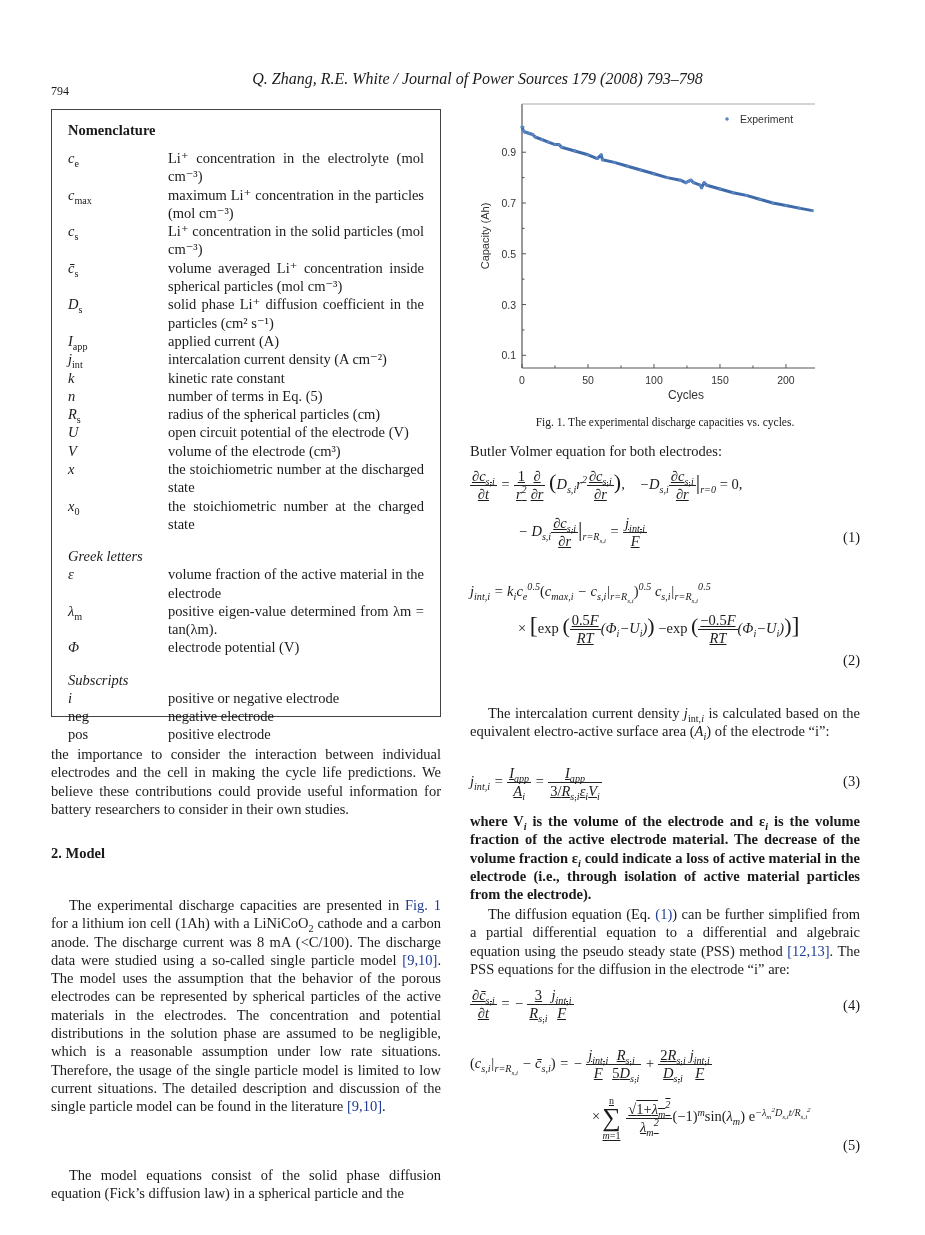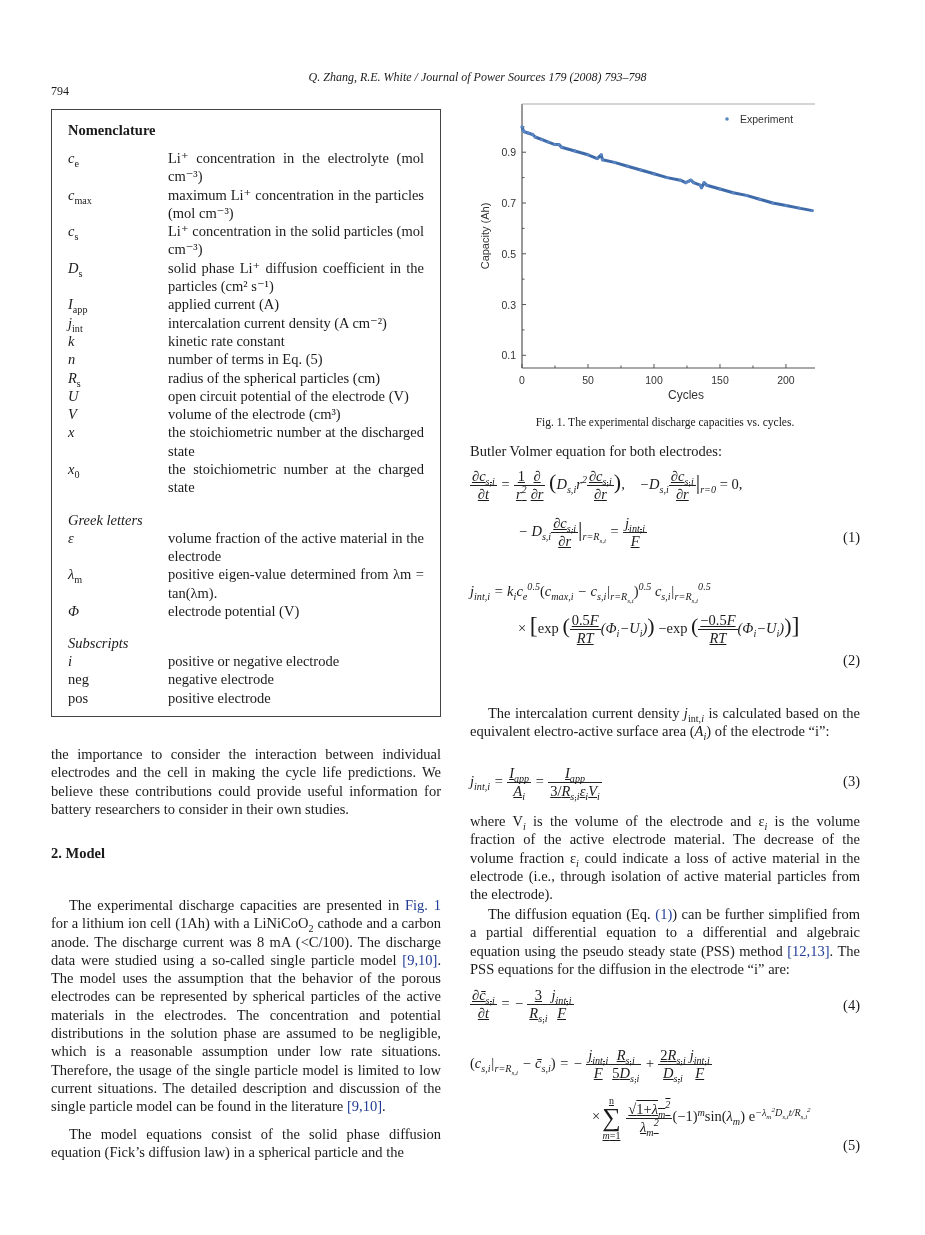--- a/index.html
+++ b/index.html
@@ -1,20 +1,20 @@
 <!DOCTYPE html>
 <html><head>
 <meta charset="utf-8">
 <style>
   html, body { margin:0; padding:0; background:#fff; }
   body { width:925px; height:1235px; position:relative; overflow:hidden;
          font-family:"Liberation Serif", "DejaVu Serif", serif; color:#1a1a1a; }
   .abs { position:absolute; }
   .hdr-page { left:51px; top:84px; font-size:12px; }
-  .hdr-journal { left:0; width:925px; top:70px; text-align:center; font-size:12px; font-style:italic; padding-left:30px; box-sizing:border-box; }
+  .hdr-journal { left:0; width:925px; top:70px; text-align:center; font-size:16px; font-style:italic; padding-left:30px; box-sizing:border-box; }
   .nomen { left:51px; top:109px; width:390px; height:608px; border:1.3px solid #444; box-sizing:border-box; padding:12px 16px 0 16px; }
   .nomen h3 { margin:0 0 10px 0; font-size:14.5px; font-weight:bold; }
   .nrow { display:flex; font-size:14.5px; line-height:18.3px;gap:44px; }
   .nsym { width:56px; flex:none; font-style:italic; }
   .nsym.up { font-style:normal; }
   .ndef { flex:1; text-align:justify; }
   .nsec { font-style:italic; font-size:14.5px; margin-top:14px; line-height:18px; }
   sup, sub { font-size:70%; line-height:0; }
   .col { font-size:14.5px; line-height:18.3px; text-align:justify; }
   .left-col { left:51px; width:390px; }
@@ -45,20 +45,24 @@
       </div>
       <div class="nrow">
         <div class="nsym">c<sub style="font-style: normal;">max</sub></div>
         <div class="ndef">maximum Li⁺ concentration in the particles (mol cm⁻³)</div>
       </div>
       <div class="nrow">
         <div class="nsym">c<sub style="font-style: normal;">s</sub></div>
         <div class="ndef">Li⁺ concentration in the solid particles (mol cm⁻³)</div>
       </div>
       <div class="nrow">
+        <div class="nsym">c̄<sub style="font-style: normal;">s</sub></div>
+        <div class="ndef">volume averaged Li⁺ concentration inside spherical particles (mol cm⁻³)</div>
+      </div>
+      <div class="nrow">
         <div class="nsym">D<sub style="font-style: normal;">s</sub></div>
         <div class="ndef">solid phase Li⁺ diffusion coefficient in the particles (cm² s⁻¹)</div>
       </div>
       <div class="nrow">
         <div class="nsym">I<sub style="font-style: normal;">app</sub></div>
         <div class="ndef">applied current (A)</div>
       </div>
       <div class="nrow">
         <div class="nsym">j<sub style="font-style: normal;">int</sub></div>
         <div class="ndef">intercalation current density (A cm⁻²)</div>
@@ -122,21 +126,21 @@
         <div class="ndef">positive electrode</div>
       </div>
     </div>
 </div>
 
 <div class="abs col left-col" style="top:745px;">the importance to consider the interaction between individual electrodes and the cell in making the cycle life predictions. We believe these contributions could provide useful information for battery researchers to consider in their own studies.</div>
 <div class="abs left-col sec-title" style="top:845px;">2. Model</div>
 <div class="abs col left-col indent" style="top:870px;margin-top:26px;">
   <span>The experimental discharge capacities are presented in </span><a class="link">Fig. 1</a><span> for a lithium ion cell (1Ah) with a LiNiCoO</span><sub>2</sub><span> cathode and a carbon anode. The discharge current was 8 mA (&lt;C/100). The discharge data were studied using a so-called single particle model </span><a class="link">[9,10]</a><span>. The model uses the assumption that the behavior of the porous electrodes can be represented by spherical particles of the active materials in the electrodes. The concentration and potential distributions in the solution phase are assumed to be negligible, which is a reasonable assumption under low rate situations. Therefore, the usage of the single particle model is limited to low current situations. The detailed description and discussion of the single particle model can be found in the literature </span><a class="link">[9,10]</a><span>.</span>
 </div>
-<div class="abs col left-col indent" style="top:1125px;">The model equations consist of the solid phase diffusion equation (Fick’s diffusion law) in a spherical particle and the</div>
+<div class="abs col left-col indent" style="top:1166px;">The model equations consist of the solid phase diffusion equation (Fick’s diffusion law) in a spherical particle and the</div>
 
 <svg class="abs" style="left:470px; top:98px;" width="360" height="312">
   <g id="chart-root" transform="translate(-470,-98)">
 
     <line x1="522" y1="104" x2="522" y2="368" stroke="#555" stroke-width="1.2"></line>
     <line x1="522" y1="368" x2="815" y2="368" stroke="#555" stroke-width="1.2"></line>
     <line x1="522" y1="104" x2="815" y2="104" stroke="#aaa" stroke-width="1"></line>
     <g id="ticks">
         <line x1="522" x2="522" y1="368" y2="364" stroke="#555"></line>
         <text x="522" y="384" text-anchor="middle" class="chart-lbl">0</text>
@@ -247,21 +251,21 @@
 <div class="abs col right-col indent" style="top:704px;">
   <span>The intercalation current density </span><i>j</i><sub>int,<i>i</i></sub><span> is calculated based on the equivalent electro-active surface area (</span><i>A<sub>i</sub></i><span>) of the electrode “i”:</span>
 </div>
 
 <div class="abs eq right-col" style="top:765px; height:40px;">
   j<sub>int,i</sub> = <span class="frac"><span class="num">I<sub>app</sub></span><span>A<sub>i</sub></span></span> =
   <span class="frac"><span class="num">I<sub>app</sub></span><span><span style="font-style:normal">3/</span>R<sub>s,i</sub>ε<sub>i</sub>V<sub>i</sub></span></span>
   <span class="eqnum" style="top:8px">(3)</span>
 </div>
 
-<div class="abs col right-col" style="top:812px;">
+<div class="abs col right-col" style="top:812px;font-weight:bold;">
   <span>where V</span><sub><i>i</i></sub><span> is the volume of the electrode and ε</span><sub><i>i</i></sub><span> is the volume fraction of the active electrode material. The decrease of the volume fraction ε</span><sub><i>i</i></sub><span> could indicate a loss of active material in the electrode (i.e., through isolation of active material particles from the electrode).</span>
 </div>
 <div class="abs col right-col indent" style="top:905px;">
   <span>The diffusion equation (Eq. </span><a class="link">(1)</a><span>) can be further simplified from a partial differential equation to a differential and algebraic equation using the pseudo steady state (PSS) method </span><a class="link">[12,13]</a><span>. The PSS equations for the diffusion in the electrode “i” are:</span>
 </div>
 
 <div class="abs eq right-col" style="top:987px; height:40px;">
   <span class="frac"><span class="num">∂c̄<sub>s,i</sub></span><span>∂t</span></span> = −
   <span class="frac"><span class="num" style="font-style:normal">3</span><span>R<sub>s,i</sub></span></span><span class="frac"><span class="num">j<sub>int,i</sub></span><span>F</span></span>
   <span class="eqnum" style="top:10px">(4)</span>

